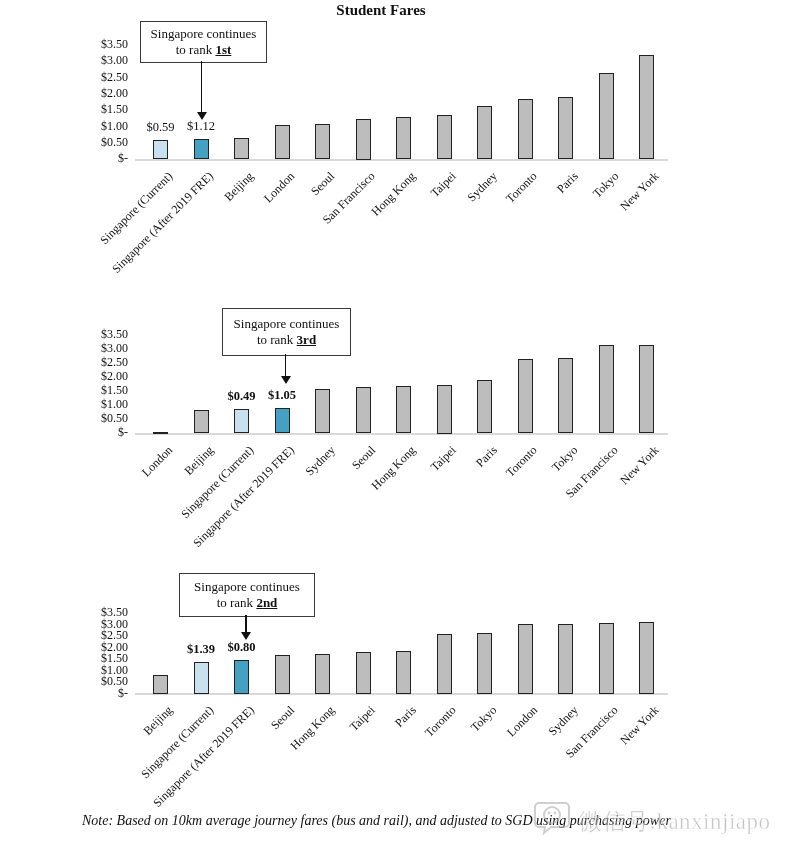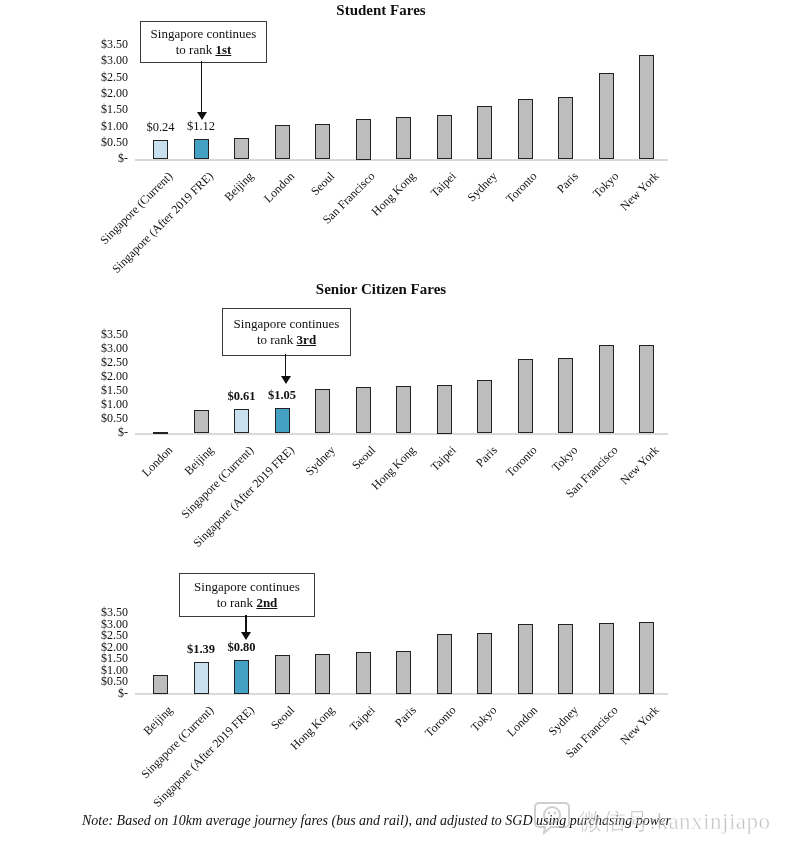--- a/index.html
+++ b/index.html
@@ -45,21 +45,21 @@
         <div class="tick" style="left: 38px; top: 37px;">$3.50</div>
         <div class="tick" style="left: 38px; top: 53.35px;">$3.00</div>
         <div class="tick" style="left: 38px; top: 69.7px;">$2.50</div>
         <div class="tick" style="left: 38px; top: 86.05px;">$2.00</div>
         <div class="tick" style="left: 38px; top: 102.4px;">$1.50</div>
         <div class="tick" style="left: 38px; top: 118.75px;">$1.00</div>
         <div class="tick" style="left: 38px; top: 135.1px;">$0.50</div>
         <div class="tick" style="left: 38px; top: 151.45px;">$-</div>
         <div class="baseline" style="left: 135px; top: 158.5px; width: 533px; background: rgb(217, 217, 217);"></div>
         <div class="bar" style="left: 153px; top: 140.207px; width: 15px; height: 19.293px; background: rgb(201, 224, 238); border-color: rgb(34, 34, 34);"></div>
-        <div class="vlabel" style="left: 125.5px; top: 120.207px;">$0.24</div>
+        <div class="vlabel" style="left: 125.5px; top: 120.207px;">$0.59</div>
         <div class="citylab-mount" style="left: 165.5px; top: 168.5px;">
           <span class="citylab">Singapore (Current)</span>
         </div>
         <div class="bar" style="left: 193.5px; top: 138.899px; width: 15px; height: 20.601px; background: rgb(68, 161, 195); border-color: rgb(34, 34, 34);"></div>
         <div class="vlabel" style="left: 166px; top: 118.899px;">$1.12</div>
         <div class="citylab-mount" style="left: 206px; top: 168.5px;">
           <span class="citylab">Singapore (After 2019 FRE)</span>
         </div>
         <div class="bar" style="left: 234px; top: 138.245px; width: 15px; height: 21.255px; background: rgb(189, 189, 189); border-color: rgb(34, 34, 34);"></div>
         <div class="citylab-mount" style="left: 246.5px; top: 168.5px;">
@@ -102,21 +102,20 @@
           <span class="citylab">Tokyo</span>
         </div>
         <div class="bar" style="left: 639px; top: 54.86px; width: 15px; height: 104.64px; background: rgb(189, 189, 189); border-color: rgb(34, 34, 34);"></div>
         <div class="citylab-mount" style="left: 651.5px; top: 168.5px;">
           <span class="citylab">New York</span>
         </div>
       </div>
   </section>
 
   <section class="chart" id="chart1">
-    <div class="title" style="top: 281px;">Senior Citizen Fares</div>
     <div class="callout" style="left: 222px; top: 308px; width: 127px; height: 46px;">
       <div>Singapore continues</div>
       <div><span>to rank </span><span class="rank">3rd</span></div>
     </div>
     <div class="arrow-line" style="left: 284.75px; top: 354px; height: 22px;"></div>
     <div class="arrow-head" style="left: 280.5px; top: 376px;"></div>
     <div class="plot">
         <div class="tick" style="left: 38px; top: 327px;">$3.50</div>
         <div class="tick" style="left: 38px; top: 341.05px;">$3.00</div>
         <div class="tick" style="left: 38px; top: 355.1px;">$2.50</div>
@@ -128,21 +127,21 @@
         <div class="baseline" style="left: 135px; top: 432.5px; width: 533px; background: rgb(217, 217, 217);"></div>
         <div class="bar" style="left: 153px; top: 431.5px; width: 15px; height: 2px; background: rgb(189, 189, 189); border-color: rgb(34, 34, 34);"></div>
         <div class="citylab-mount" style="left: 165.5px; top: 442.5px;">
           <span class="citylab">London</span>
         </div>
         <div class="bar" style="left: 193.5px; top: 409.7px; width: 15px; height: 23.8px; background: rgb(189, 189, 189); border-color: rgb(34, 34, 34);"></div>
         <div class="citylab-mount" style="left: 206px; top: 442.5px;">
           <span class="citylab">Beijing</span>
         </div>
         <div class="bar" style="left: 234px; top: 408.86px; width: 15px; height: 24.64px; background: rgb(201, 224, 238); border-color: rgb(34, 34, 34);"></div>
-        <div class="vlabel" style="left: 206.5px; top: 388.86px; font-weight: bold;">$0.61</div>
+        <div class="vlabel" style="left: 206.5px; top: 388.86px; font-weight: bold;">$0.49</div>
         <div class="citylab-mount" style="left: 246.5px; top: 442.5px;">
           <span class="citylab">Singapore (Current)</span>
         </div>
         <div class="bar" style="left: 274.5px; top: 407.74px; width: 15px; height: 25.76px; background: rgb(68, 161, 195); border-color: rgb(34, 34, 34);"></div>
         <div class="vlabel" style="left: 247px; top: 387.74px; font-weight: bold;">$1.05</div>
         <div class="citylab-mount" style="left: 287px; top: 442.5px;">
           <span class="citylab">Singapore (After 2019 FRE)</span>
         </div>
         <div class="bar" style="left: 315px; top: 388.7px; width: 15px; height: 44.8px; background: rgb(189, 189, 189); border-color: rgb(34, 34, 34);"></div>
         <div class="citylab-mount" style="left: 327.5px; top: 442.5px;">

